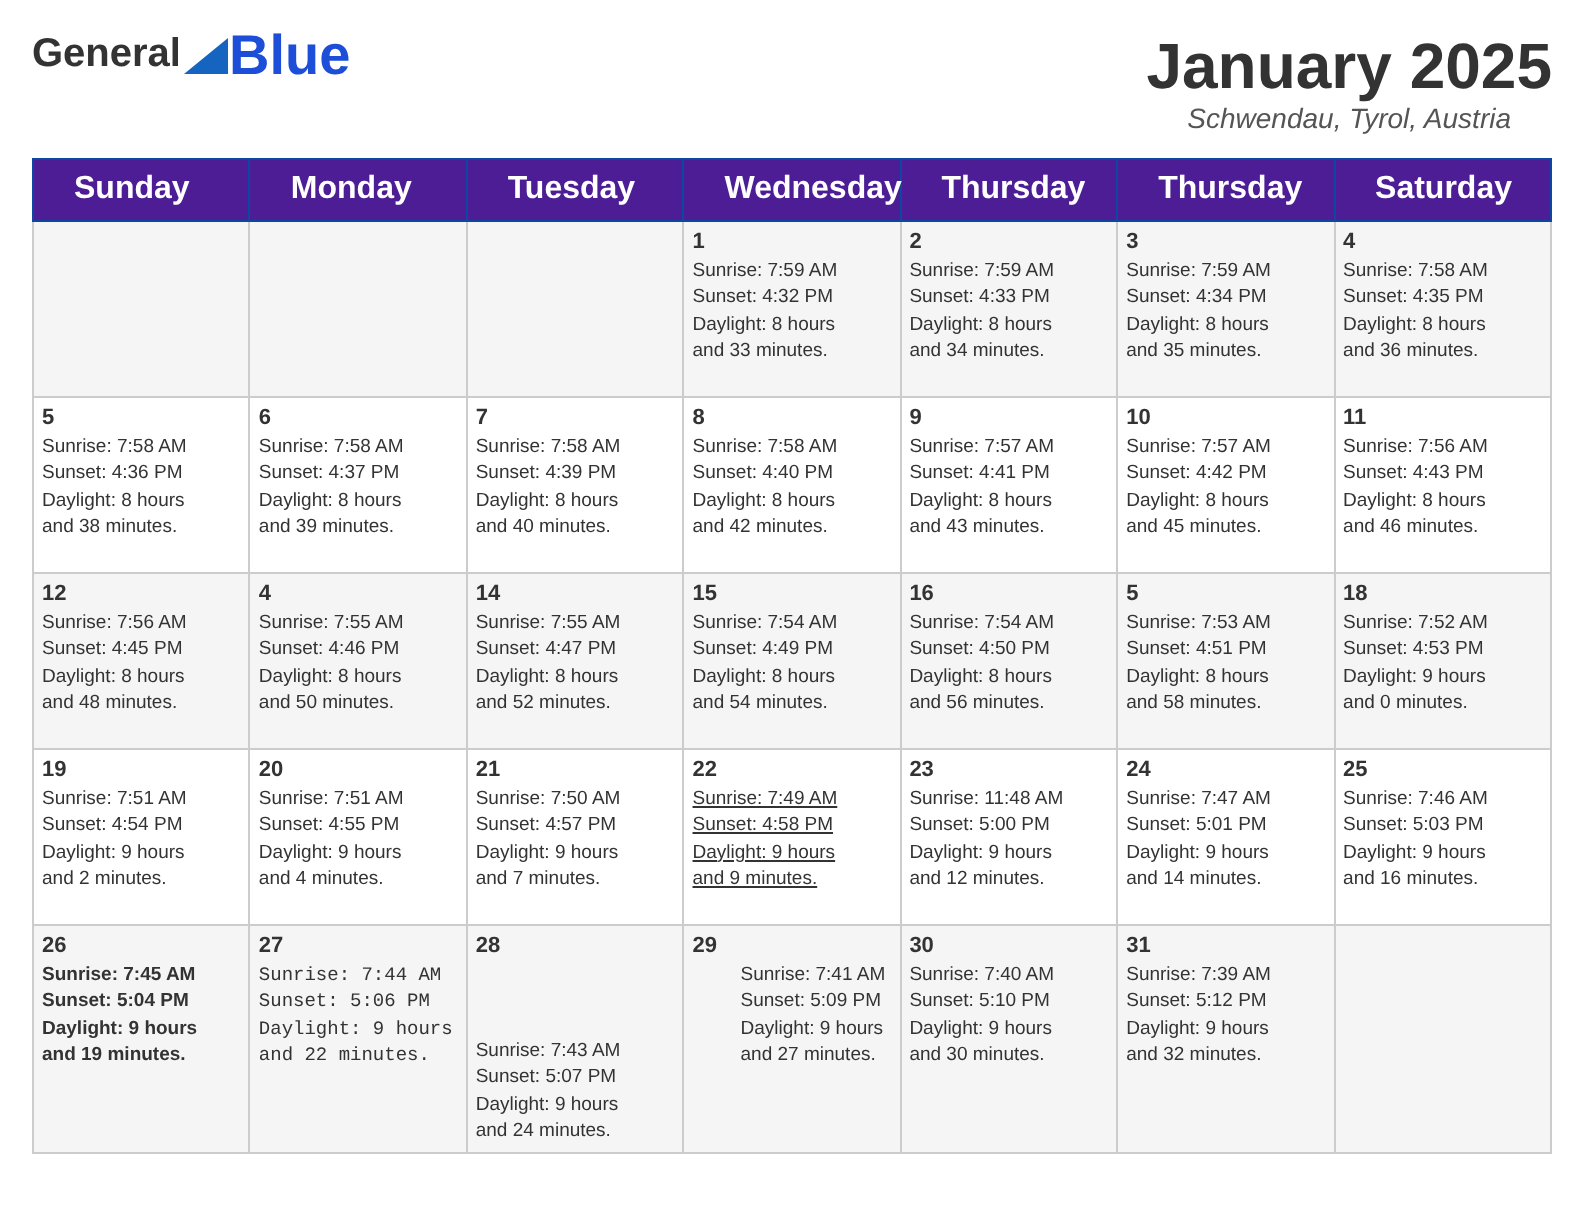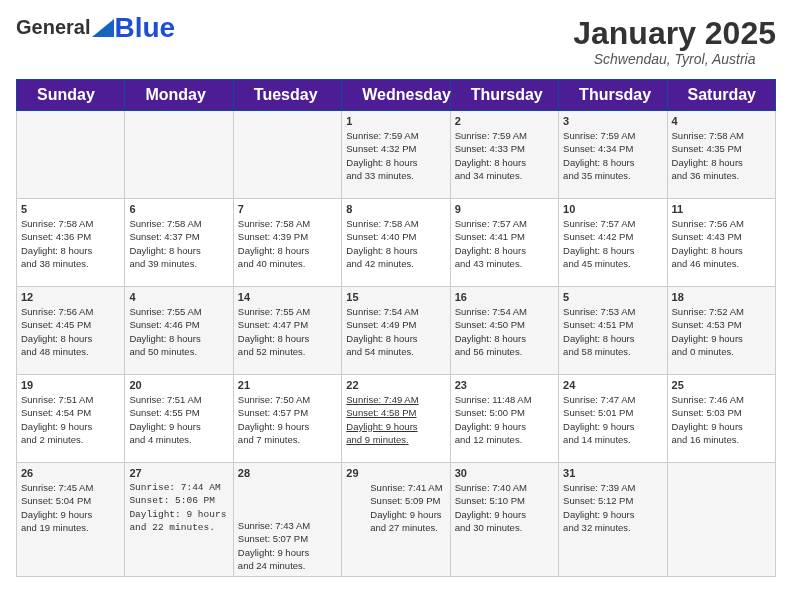--- a/index.html
+++ b/index.html
@@ -291,21 +291,21 @@
           <span class="day-number">25</span>
           <div class="day-info" style="white-space: pre-line;">Sunrise: 7:46 AM
 Sunset: 5:03 PM
 Daylight: 9 hours
 and 16 minutes.</div>
         </td>
       </tr>
       <tr>
         <td>
           <span class="day-number">26</span>
-          <div class="day-info" style="white-space: pre-line;">Sunrise: 7:45 AM
+          <div class="day-info" style="white-space: pre-line; font-weight: bold;">Sunrise: 7:45 AM
 Sunset: 5:04 PM
 Daylight: 9 hours
 and 19 minutes.</div>
         </td>
         <td>
           <span class="day-number">27</span>
           <div class="day-info" style="white-space: pre-line; font-family: Liberation Mono, monospace;">Sunrise: 7:44 AM
 Sunset: 5:06 PM
 Daylight: 9 hours
 and 22 minutes.</div>

